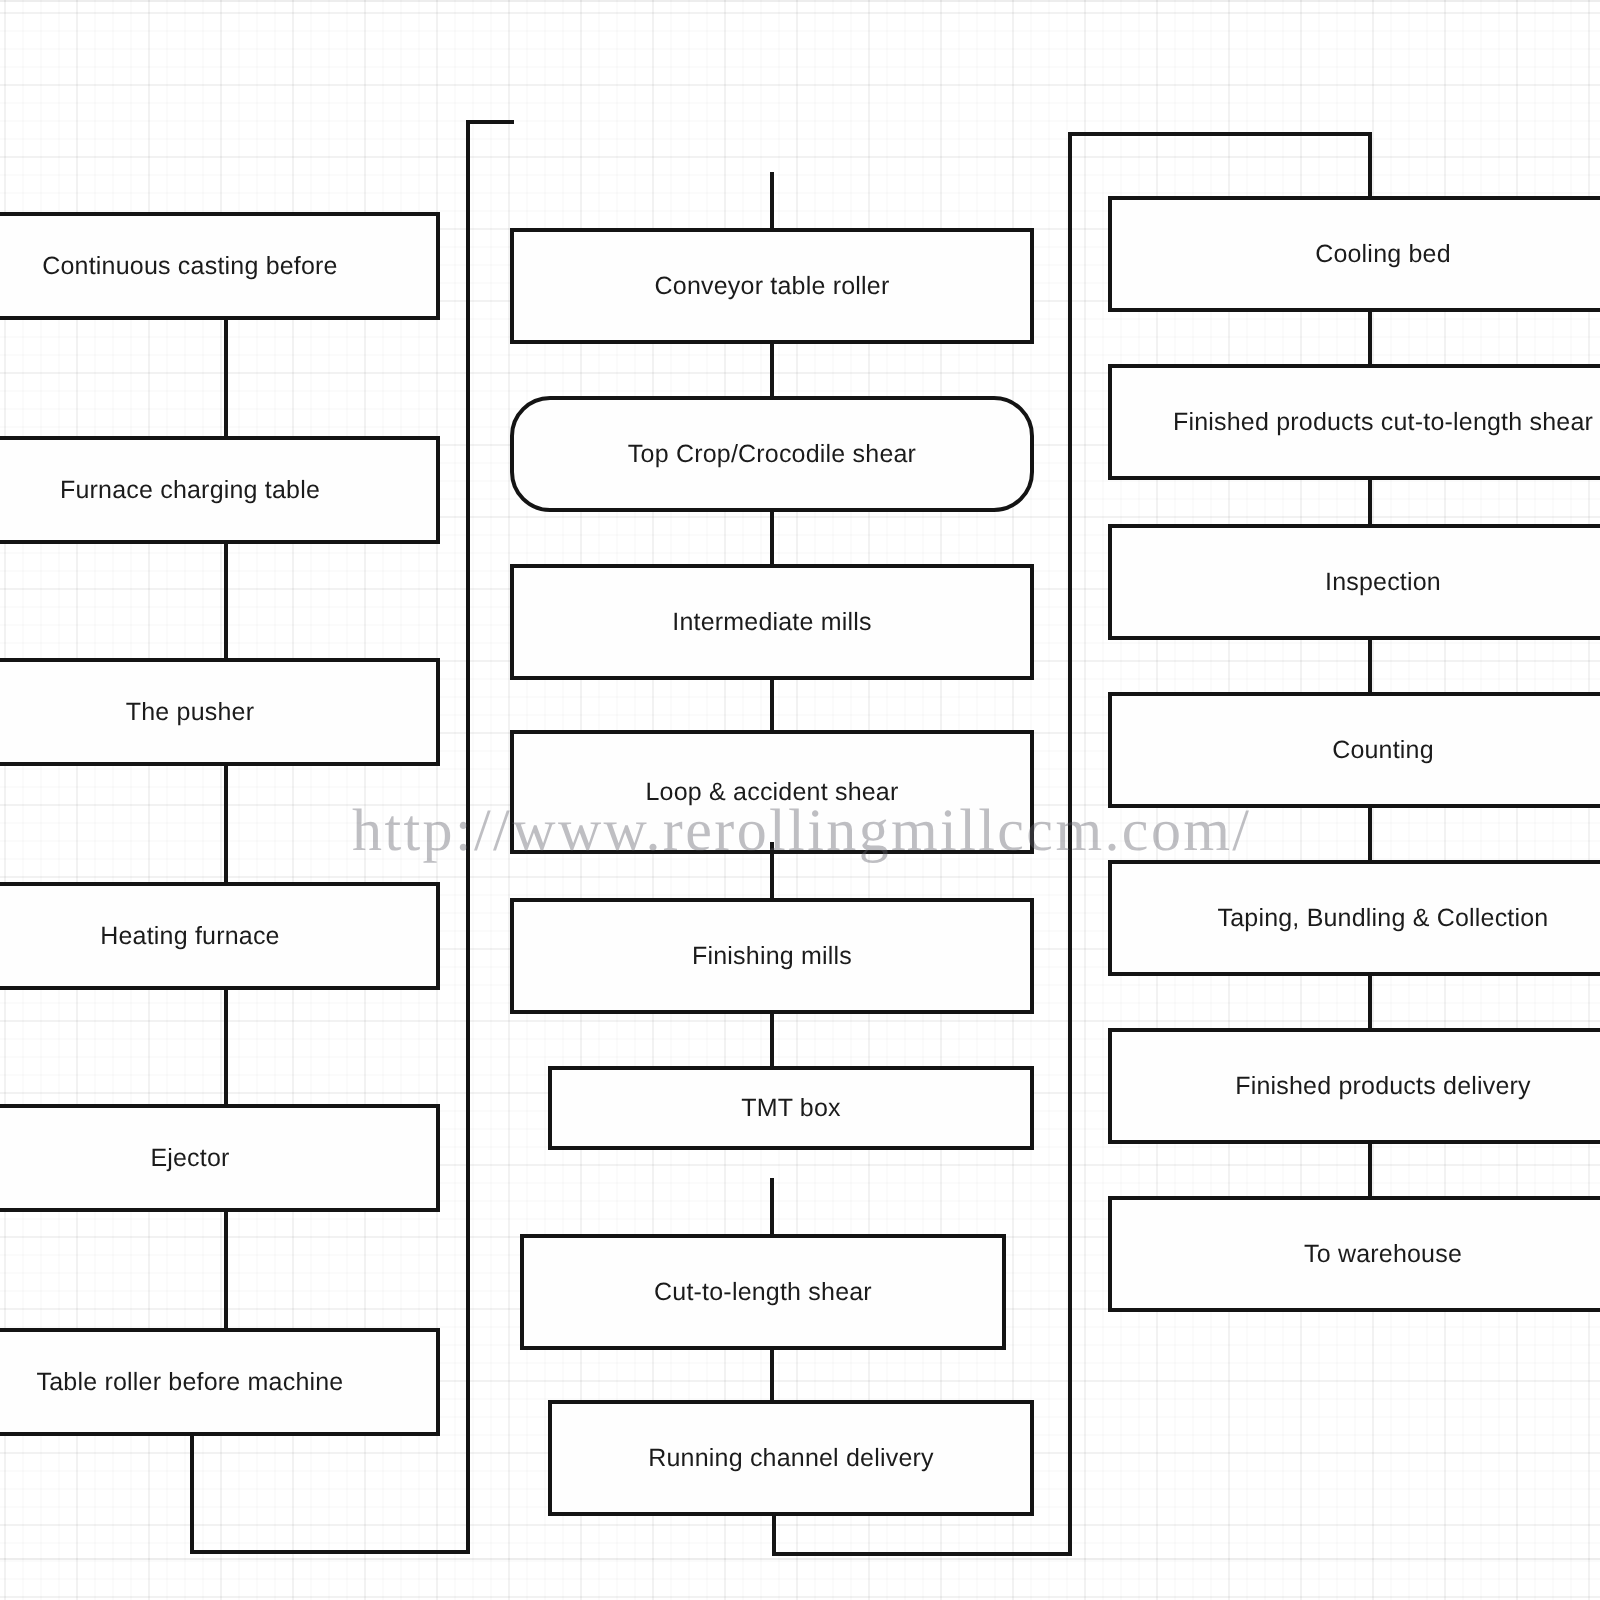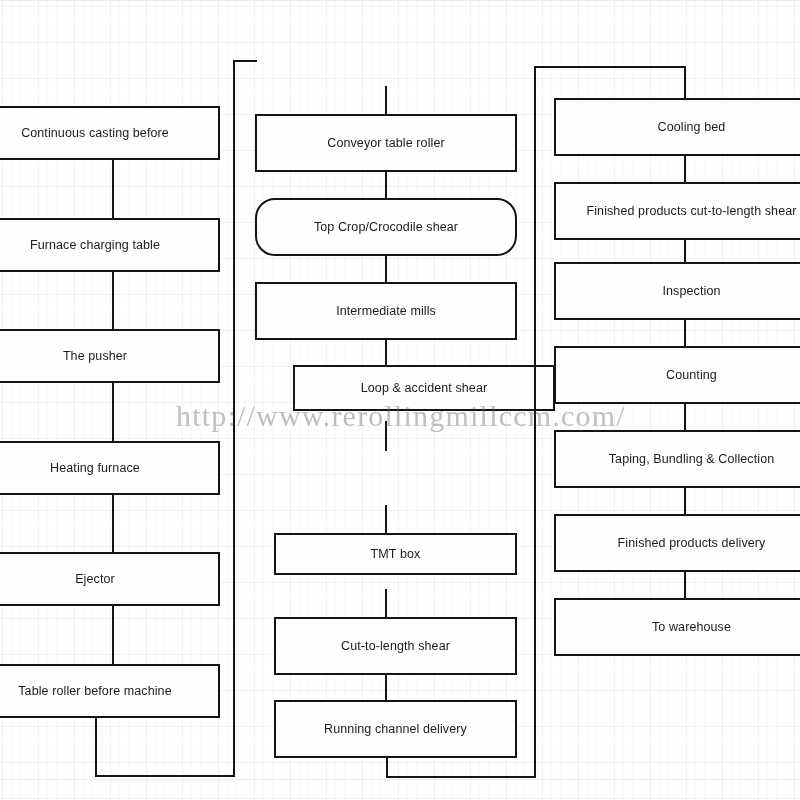--- a/index.html
+++ b/index.html
@@ -123,33 +123,36 @@
   <div class="node" style="left:255px; top:198px; width:262px; height:58px;border-radius:20px;">
     <span>Top Crop/Crocodile shear</span>
   </div>
   <div class="conn v" style="left:385px; top:254px; height:30px;"></div>
 
   <div class="node" style="left:255px; top:282px; width:262px; height:58px;">
     <span>Intermediate mills</span>
   </div>
   <div class="conn v" style="left:385px; top:338px; height:29px;"></div>
 
-  <div class="node" style="left:255px; top:365px; width:262px; height:46px;margin-left:38px;">
+  <div class="node" style="left:255px; top:365px; width:262px; height:62px;">
     <span>Loop &amp; accident shear</span>
   </div>
   <div class="conn v" style="left:385px; top:421px; height:30px;"></div>
 
+  <div class="node" style="left:255px; top:449px; width:262px; height:58px;">
+    <span>Finishing mills</span>
+  </div>
   <div class="conn v" style="left:385px; top:505px; height:30px;"></div>
 
   <div class="node" style="left:274px; top:533px; width:243px; height:42px;">
     <span>TMT box</span>
   </div>
   <div class="conn v" style="left:385px; top:589px; height:30px;"></div>
 
-  <div class="node" style="left:274px; top:617px; width:243px; height:58px;">
+  <div class="node" style="left:260px; top:617px; width:243px; height:58px;">
     <span>Cut-to-length shear</span>
   </div>
   <div class="conn v" style="left:385px; top:673px; height:29px;"></div>
 
   <div class="node" style="left:274px; top:700px; width:243px; height:58px;">
     <span>Running channel delivery</span>
   </div>
 
   <div class="conn v" style="left:386px; top:756px; height:22px;"></div>
   <div class="conn h" style="left:386px; top:776px; width:150px;"></div>

